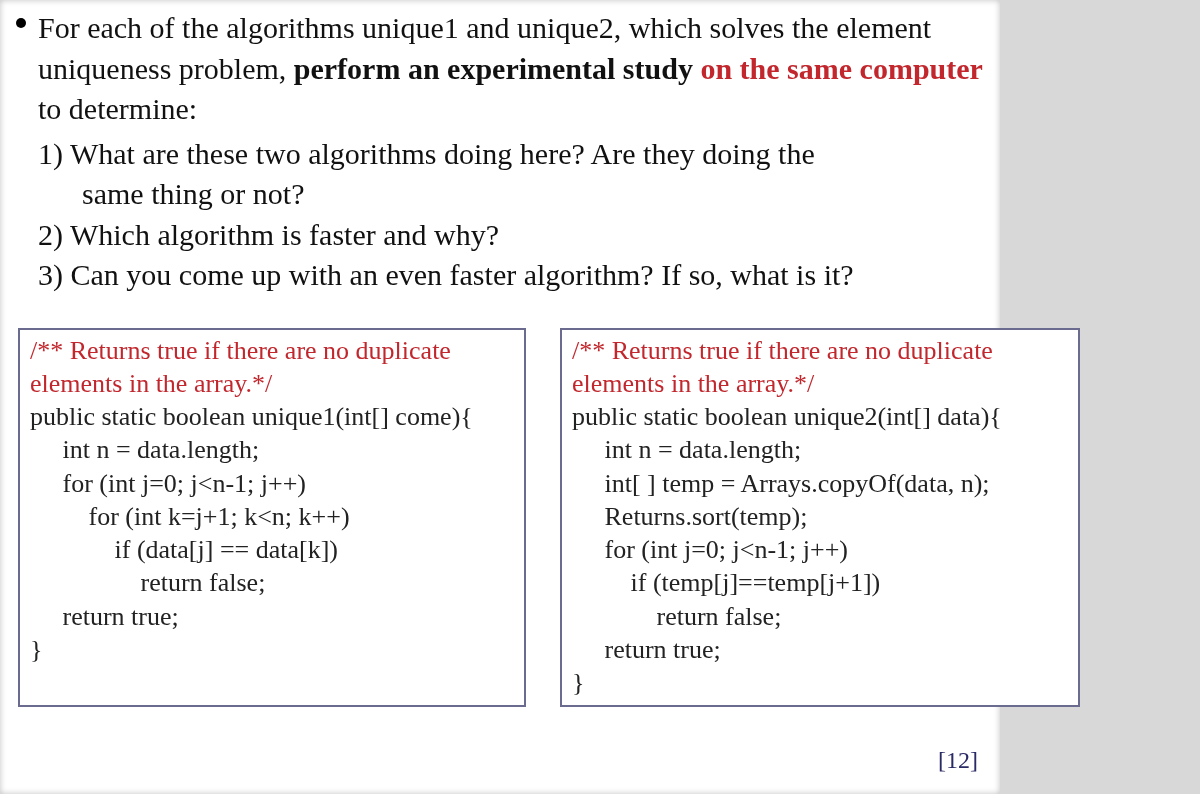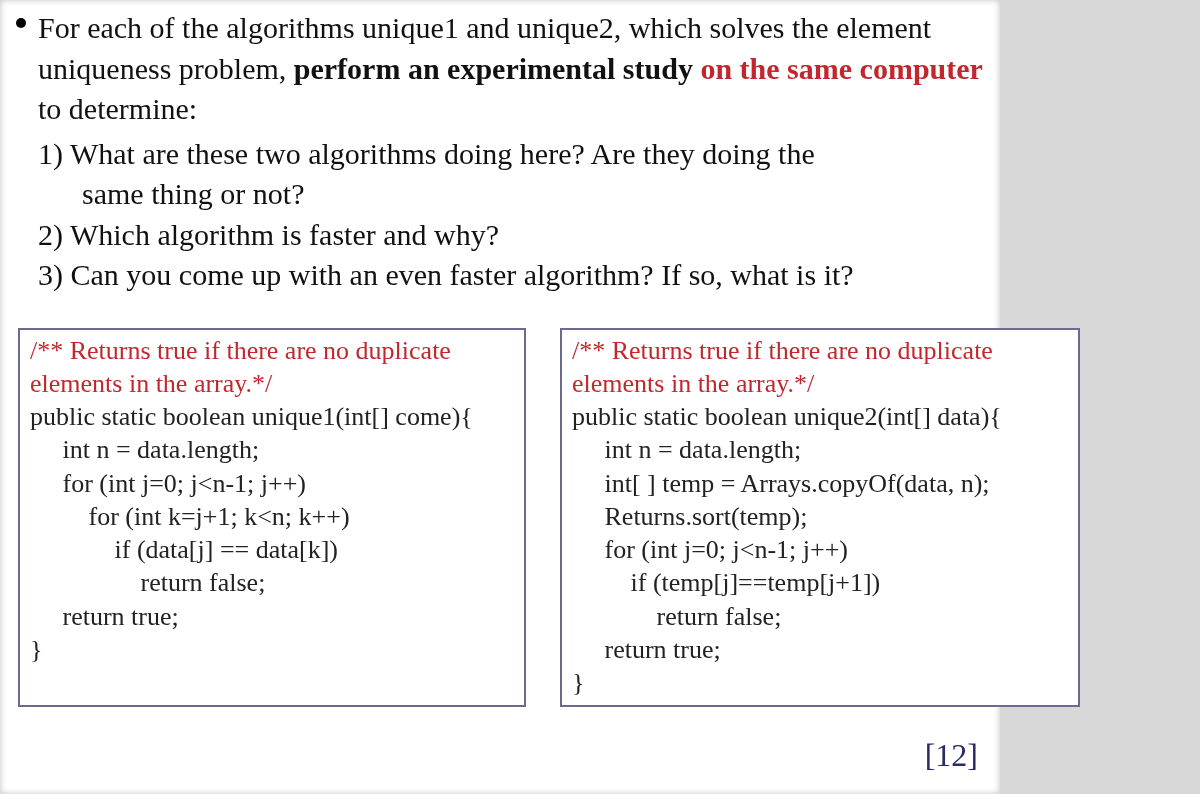--- a/index.html
+++ b/index.html
@@ -66,21 +66,21 @@
       flex: 0 0 auto;
     }
     .code-box.left { width: 508px; }
     .code-box.right { width: 520px; }
     .comment { color: #c1272d; }
     .cline { white-space: pre; }
     .page-num {
       position: absolute;
       right: 22px;
       bottom: 20px;
-      font-size: 32px;
+      font-size: 24px;
       color: #2a2a66;
     }
   </style>
 </head>
 <body>
 
 <div class="page">
 
   <div class="bullet-block">
     <span class="bullet-dot"></span>

